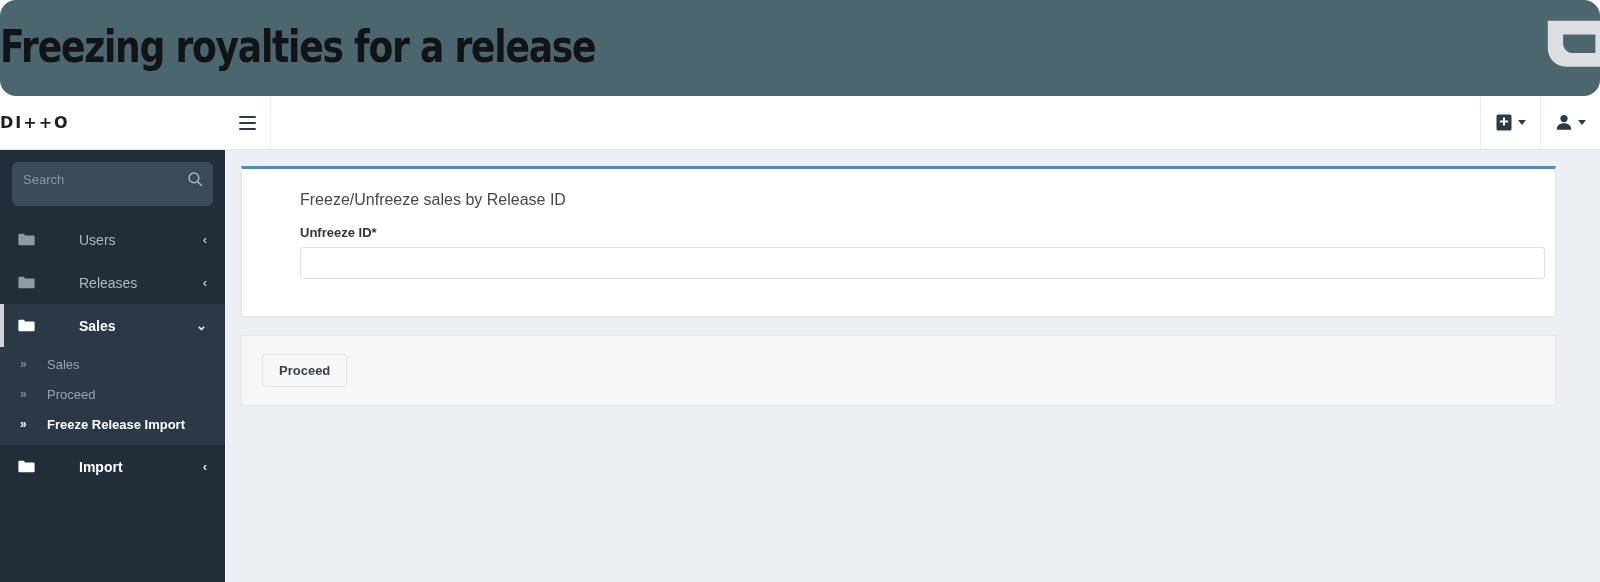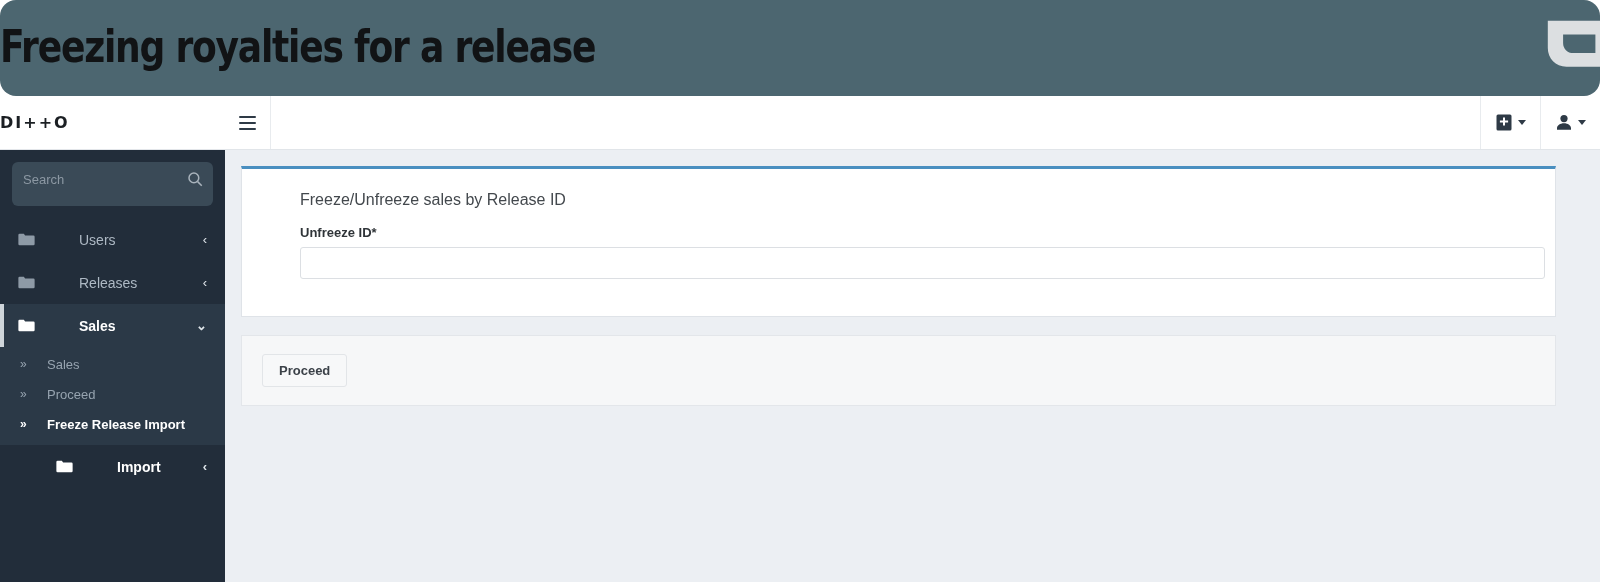--- a/index.html
+++ b/index.html
@@ -150,21 +150,21 @@
   }
   .subnav-item .dchev {
     width: 17px;
     margin-right: 10px;
     font-size: 12px;
     color: #97a4b0;
     letter-spacing: -1px;
   }
   .subnav-item.active { color: #ffffff; font-weight: bold; }
   .subnav-item.active .dchev { color: #ffffff; }
-  .nav-item.plain { font-weight: bold; color: #ffffff; margin-left: 38px; }
+  .nav-item.plain { font-weight: bold; color: #ffffff; }
 
   
   .topbar {
     position: absolute;
     left: 225px; top: 0;
     width: 1375px; height: 54px;
     background: #ffffff;
     border-bottom: 1px solid #e1e5e9;
     display: flex;
     align-items: stretch;

